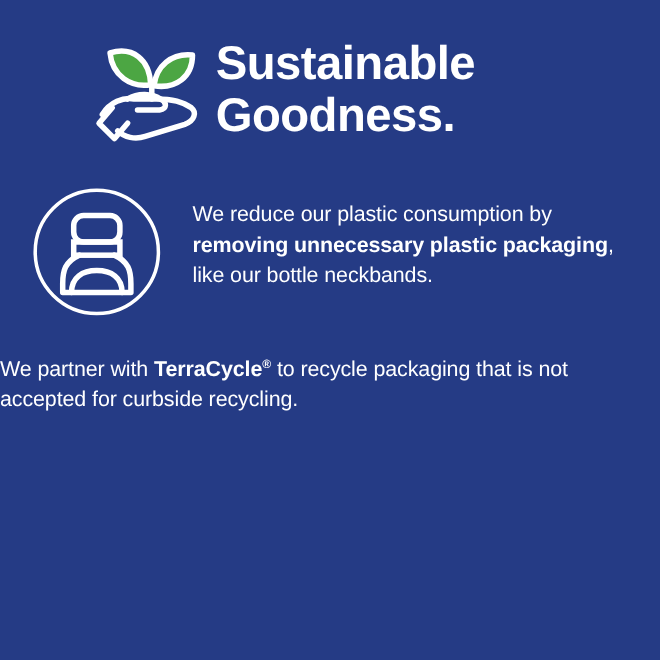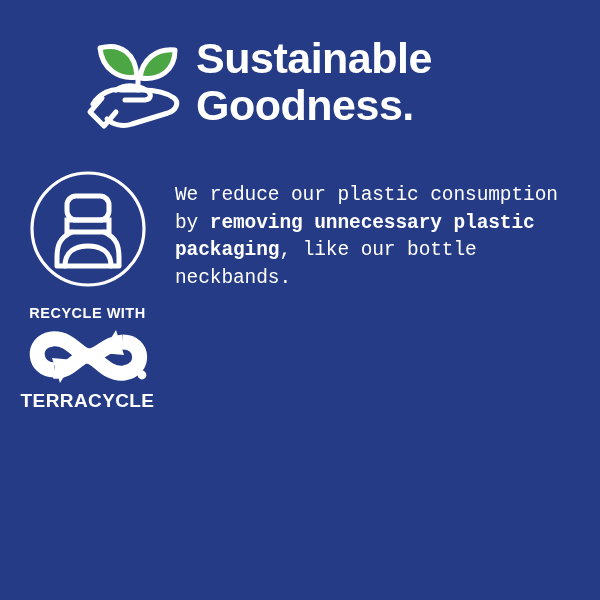--- a/index.html
+++ b/index.html
@@ -62,21 +62,21 @@
     color:#ffffff;
     letter-spacing:-0.1px;
   }
   .row-text b { font-weight:700; }
   .row-text sup { font-size:11px; vertical-align:super; font-weight:700; }
 
   #row-1 { top:170px; }
   #row-2 { top:305px; }
   #row-3 { top:440px; }
 
-  #row-1 .row-text { padding-top:12px;font-family:Liberation Mono, monospace; }
+  #row-1 .row-text { padding-top:12px; }
   #row-2 .row-text { padding-top:13px; }
   #row-3 .row-text { padding-top:10px; }
 
   .icon-circle { display:block; width:118px; height:118px; }
 
   
   .tc-badge {
     width:132px;
     display:flex;
     flex-direction:column;
@@ -135,35 +135,17 @@
 
       <path d="M43 62 C 30 68, 28 76, 28 88 L 28 96 L 90 96 L 90 88 C 90 76, 88 68, 75 62" fill="none" stroke="#ffffff" stroke-width="5" stroke-linejoin="round" stroke-linecap="round"></path>
 
       <path d="M36 96 C 36 82, 46 76, 59 76 C 72 76, 82 82, 82 96" fill="none" stroke="#ffffff" stroke-width="5" stroke-linecap="round"></path>
     </svg>
   </div>
   <div class="row-text">We reduce our plastic consumption by <b>removing unnecessary plastic packaging</b>, like our bottle neckbands.</div>
 </div>
 
 <div class="row" id="row-2">
-  <div class="row-icon">
-    <div class="tc-badge">
-      <div class="tc-top">RECYCLE WITH</div>
-
-      <svg class="tc-mark" viewBox="0 0 128 62">
-
-        <path d="M30 45 C 10 45, 6 17, 28 14 C 46 12, 54 30, 64 31 C 74 32, 82 18, 99 17" fill="none" stroke="#ffffff" stroke-width="15" stroke-linecap="butt"></path>
-        <path d="M99 17 C 120 17, 122 45, 100 48 C 82 50, 74 32, 64 31 C 54 30, 46 48, 30 46" fill="none" stroke="#ffffff" stroke-width="15" stroke-linecap="butt"></path>
-
-        <polygon points="28,33 50,35 36,58" fill="#ffffff"></polygon>
-
-        <polygon points="100,30 78,28 92,5" fill="#ffffff"></polygon>
-
-        <circle cx="118" cy="50" r="4.4" fill="#ffffff"></circle>
-      </svg>
-
-      <div class="tc-bottom">TERRACYCLE</div>
-    </div>
-  </div>
+  <div class="row-text">We partner with <b>TerraCycle</b><b><sup>®</sup></b> to recycle packaging that is not accepted for curbside recycling.</div>
 </div>
 
 <div class="row" id="row-3">
 </div>
 
 </body></html>

